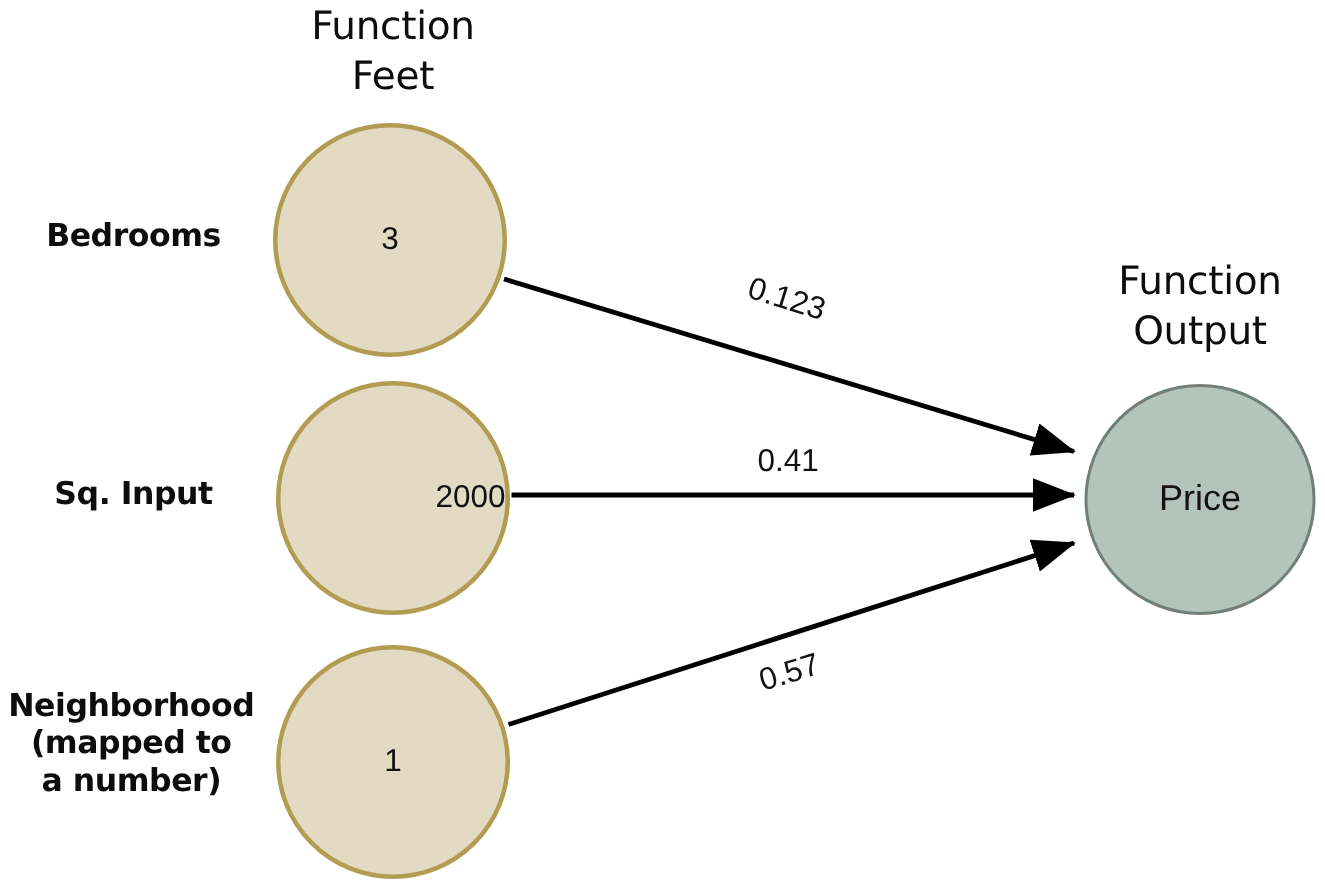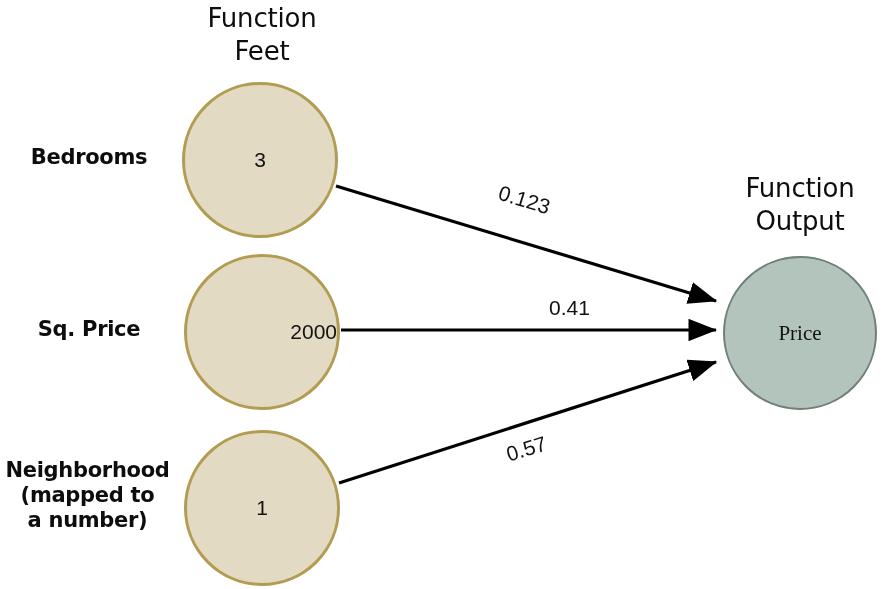--- a/index.html
+++ b/index.html
@@ -48,22 +48,21 @@
     border: 2px solid #707f78;
   }
   .node-value {
     font-family: "Liberation Sans", sans-serif;
     font-size: 21px;
     color: #121212;
     line-height: 1.15;
     letter-spacing: 0px;
   }
   .node-value.output {
-    font-size: 21px;
-    font-family: Liberation Serif, serif;
+    font-size: 24px;
   }
   .side-label {
     position: absolute;
     font-family: "DejaVu Sans", sans-serif;
     font-weight: bold;
     font-size: 21px;
     color: #0d0d0d;
     text-align: center;
     line-height: 1.18;
     letter-spacing: -0.3px;
@@ -115,21 +114,21 @@
   <div class="col-header" style="left:728px; top:172px; width:144px;">
     <div>Function</div>
     <div>Output</div>
   </div>
 
   <div class="side-label" style="left:0px; top:145px; width:178px;">
     <div>Bedrooms</div>
   </div>
 
   <div class="side-label" style="left:0px; top:317px; width:178px;">
-    <div>Sq. Price</div>
+    <div>Sq. Input</div>
   </div>
 
   <div class="side-label" style="left:-5px; top:458px; width:185px;">
     <div>Neighborhood</div>
     <div>(mapped to</div>
     <div>a number)</div>
   </div>
 
   <div class="node-circle node-input" style="left:182px; top:82px;">
     <span class="node-value">3</span>
@@ -144,17 +143,17 @@
   </div>
 
   <div class="node-circle node-output" style="left:723px; top:256px;">
     <span class="node-value output">
       <span>Price</span><br>
     </span>
   </div>
 
   <div class="edge-weight" style="left:498px; top:188px; transform: rotate(17deg);">0.123</div>
 
-  <div class="edge-weight" style="left:505px; top:296px;margin-left:44px;">0.41</div>
+  <div class="edge-weight" style="left:505px; top:296px;">0.41</div>
 
   <div class="edge-weight" style="left:506px; top:437px; transform: rotate(-17deg);">0.57</div>
 
 </div>
 
 </body></html>

